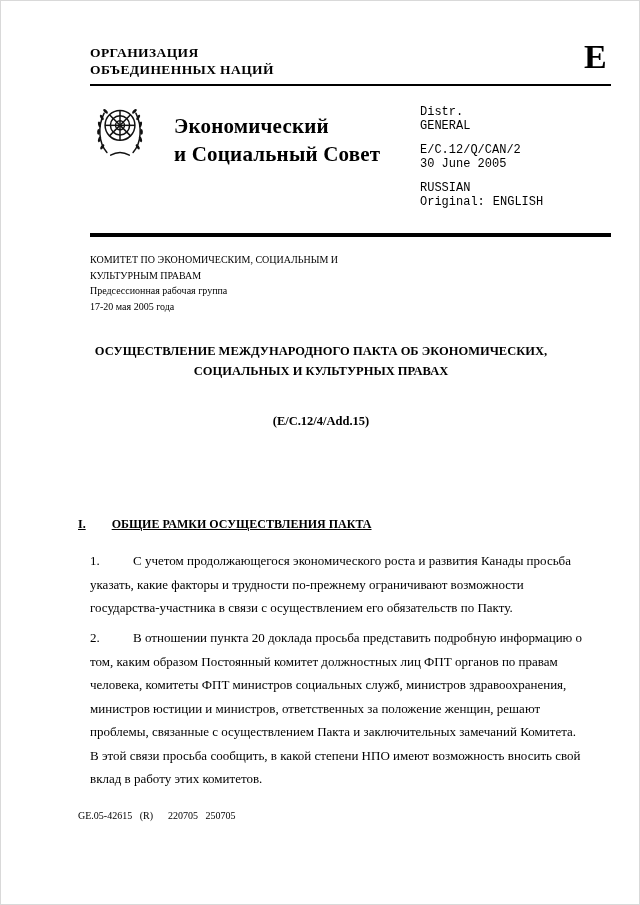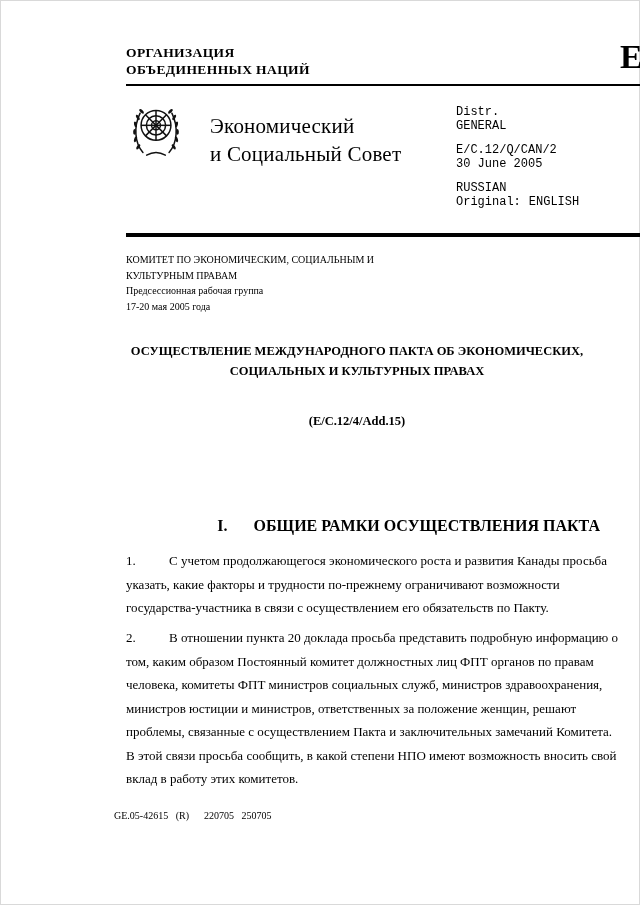--- a/index.html
+++ b/index.html
@@ -5,41 +5,41 @@
   * { margin: 0; padding: 0; box-sizing: border-box; }
   html, body { background: #ffffff; }
   body {
     width: 640px; height: 905px;
     position: relative;
     font-family: "Liberation Serif", serif;
     color: #000;
     overflow: hidden;
   }
   .page-border { position: absolute; inset: 0; border: 1px solid #d9d9d9; pointer-events: none; }
-  .abs { position: absolute; margin-left: 36px; }
+  .abs { position: absolute; }
 
   .org { left: 90px; top: 44px; font-weight: bold; font-size: 13.5px; line-height: 17px; letter-spacing: 0.4px; }
   .doc-letter { left: 584px; top: 40px; font-size: 34px; font-weight: bold; line-height: 34px; }
   .rule-thin { left: 90px; top: 84px; width: 521px; height: 2px; background: #000; }
 
   .emblem { left: 92px; top: 100px; }
-  .council { left: 174px; top: 112px; font-size: 21px; font-weight: normal; line-height: 28px; letter-spacing: 0.2px; }
+  .council { left: 174px; top: 112px; font-size: 21px; font-weight: bold; line-height: 28px; letter-spacing: 0.2px; }
 
   .info { left: 420px; top: 106px; font-size: 12px; line-height: 13.5px; }
   .info .grp { margin-bottom: 11px; font-family: Liberation Mono, monospace; }
   .info .orig-val { margin-left: 8px; }
 
   .rule-thick { left: 90px; top: 233px; width: 521px; height: 4px; background: #000; }
 
   .committee { left: 90px; top: 252px; font-size: 10px; line-height: 15.5px; }
 
   .title { left: 78px; top: 341px; width: 486px; text-align: center; font-weight: bold; font-size: 12.5px; line-height: 20px; }
   .subtitle { left: 86px; top: 411px; width: 470px; text-align: center; font-weight: bold; font-size: 12.5px; line-height: 20px; }
 
-  .section-head { left: 78px; top: 517px; width: 486px; text-align: right; font-weight: bold; font-size: 16px; }
+  .section-head { left: 78px; top: 517px; width: 486px; text-align: left; font-weight: bold; font-size: 12px; text-decoration: underline; }
   .section-head .gap { display: inline-block; width: 26px; }
 
   .para { left: 90px; top: 549px; width: 494px; font-size: 13px; line-height: 23.5px; text-align: left; }
   .para.p2 { top: 626px; }
   .pnum { display: inline-block; width: 43px; }
 
   .footer { left: 78px; top: 810px; font-size: 10px; white-space: pre; }
 </style>
 </head>
 <body>

